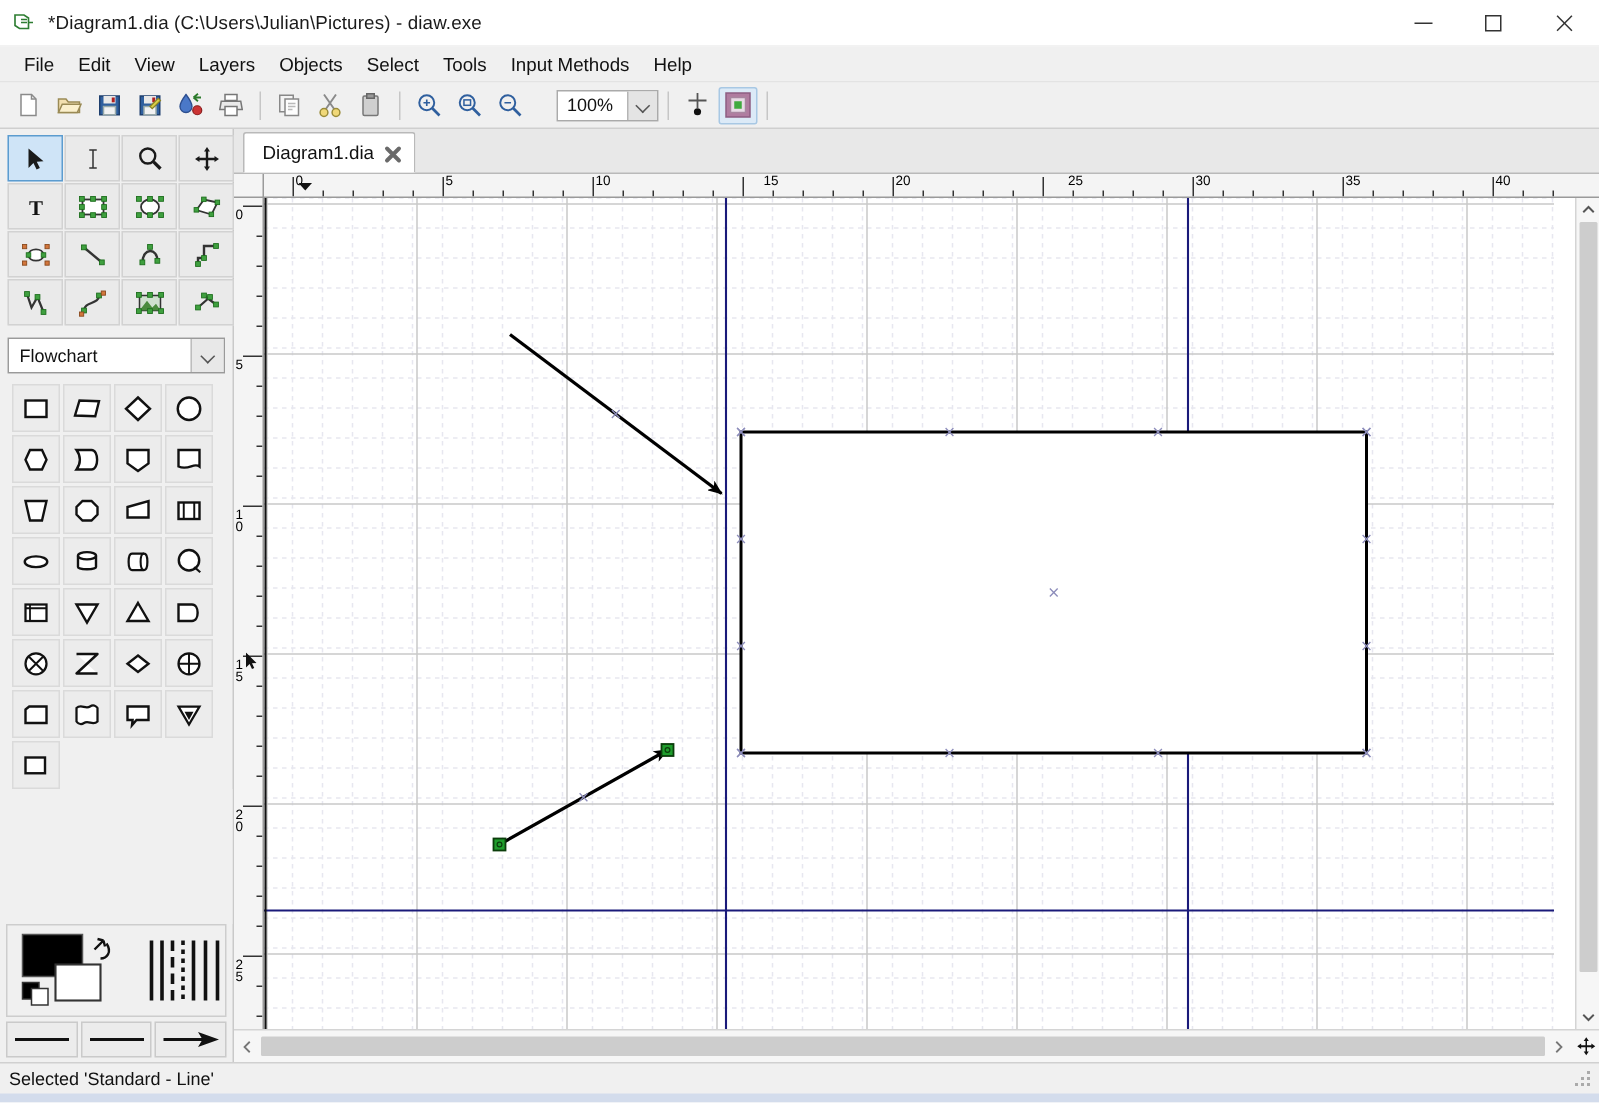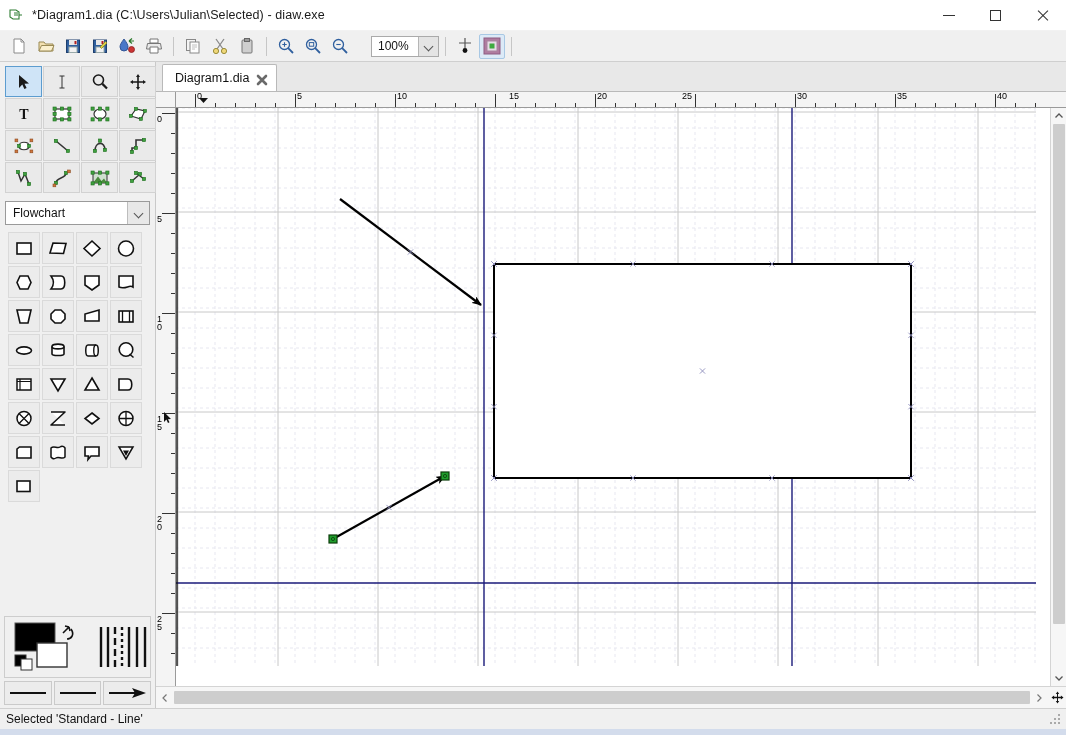--- a/index.html
+++ b/index.html
@@ -260,35 +260,46 @@
 <div id="app">
 
   <div class="titlebar">
     <div class="titlebar-icon">
       <svg width="16" height="16" viewBox="0 0 16 16">
         <path d="M2 3 L8 3 L11 5 L11 12 L5 12 L2 10 Z" fill="none" stroke="#2e7d32" stroke-width="1.1"></path>
         <path d="M6 6 L10 6 M6 8 L10 8" stroke="#2e7d32" stroke-width="1"></path>
         <path d="M11 8 L14 8" stroke="#2e7d32" stroke-width="1"></path>
       </svg>
     </div>
-    <div class="title-text">*Diagram1.dia (C:\Users\Julian\Selected) - diaw.exe</div>
+    <div class="title-text">*Diagram1.dia (C:\Users\Julian\Pictures) - diaw.exe</div>
     <div class="titlebar-spacer"></div>
     <div class="winbtns">
       <div class="winbtn">
           <div class="wb-min"></div>
         </div>
       <div class="winbtn">
           <div class="wb-max"></div>
         </div>
       <div class="winbtn">
           <div class="wb-close"></div>
         </div>
     </div>
   </div>
 
+  <div class="menubar">
+    <div class="menu-item">File</div>
+    <div class="menu-item">Edit</div>
+    <div class="menu-item">View</div>
+    <div class="menu-item">Layers</div>
+    <div class="menu-item">Objects</div>
+    <div class="menu-item">Select</div>
+    <div class="menu-item">Tools</div>
+    <div class="menu-item">Input Methods</div>
+    <div class="menu-item">Help</div>
+  </div>
 
   <div class="toolbar">
     <div class="tb-btn">
       <svg width="18" height="18" viewBox="0 0 18 18">
         <path d="M4 2 H11 L14 5 V16 H4 Z" fill="#fff" stroke="#8a8a8a" stroke-width="1"></path>
         <path d="M11 2 V5 H14" fill="none" stroke="#8a8a8a" stroke-width="1"></path>
       </svg>
     </div>
     <div class="tb-btn">
       <svg width="18" height="18" viewBox="0 0 18 18">
@@ -816,21 +827,21 @@
             <div class="tick minor" style="left: 359px;"></div>
             <div class="tick minor" style="left: 379px;"></div>
             <div class="tick minor" style="left: 399px;"></div>
             <div class="tick major" style="left: 419px;"></div>
             <div class="lbl" style="left: 421px;">20</div>
             <div class="tick minor" style="left: 439px;"></div>
             <div class="tick minor" style="left: 459px;"></div>
             <div class="tick minor" style="left: 479px;"></div>
             <div class="tick minor" style="left: 499px;"></div>
             <div class="tick major" style="left: 519px;"></div>
-            <div class="lbl" style="left: 506px;">25</div>
+            <div class="lbl" style="left: 536px;">25</div>
             <div class="tick minor" style="left: 539px;"></div>
             <div class="tick minor" style="left: 559px;"></div>
             <div class="tick minor" style="left: 579px;"></div>
             <div class="tick minor" style="left: 599px;"></div>
             <div class="tick major" style="left: 619px;"></div>
             <div class="lbl" style="left: 621px;">30</div>
             <div class="tick minor" style="left: 639px;"></div>
             <div class="tick minor" style="left: 659px;"></div>
             <div class="tick minor" style="left: 679px;"></div>
             <div class="tick minor" style="left: 699px;"></div>

